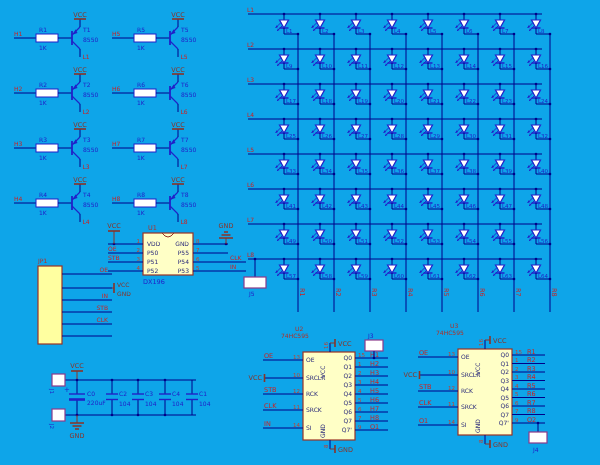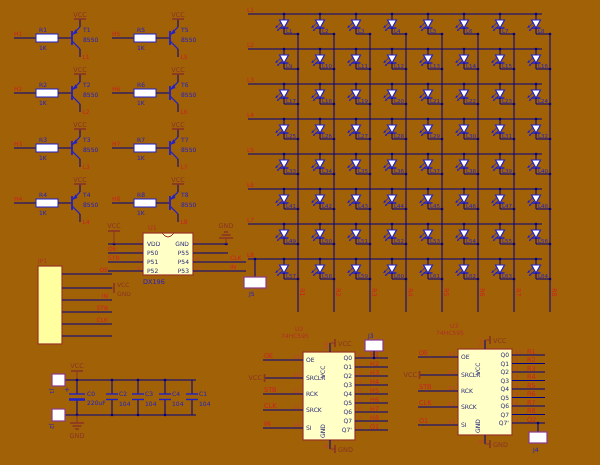--- a/index.html
+++ b/index.html
@@ -1,16 +1,16 @@
 <!DOCTYPE html>
 <html><head>
 <meta charset="utf-8">
 <style>
   html,body{margin:0;padding:0;background:#fff;}
-  #page{width:600px;height:465px;position:relative;background:#a16207;overflow:hidden;}
+  #page{width:600px;height:465px;position:relative;background:#0ea5e9;overflow:hidden;}
   svg{display:block;}
   svg text{font-family:"DejaVu Sans","Liberation Sans",sans-serif;}
 </style>
 </head>
 <body>
 
 <div id="page">
   <svg id="schematic" width="600" height="465" viewBox="0 0 600 465">
       <g>
         <g>

